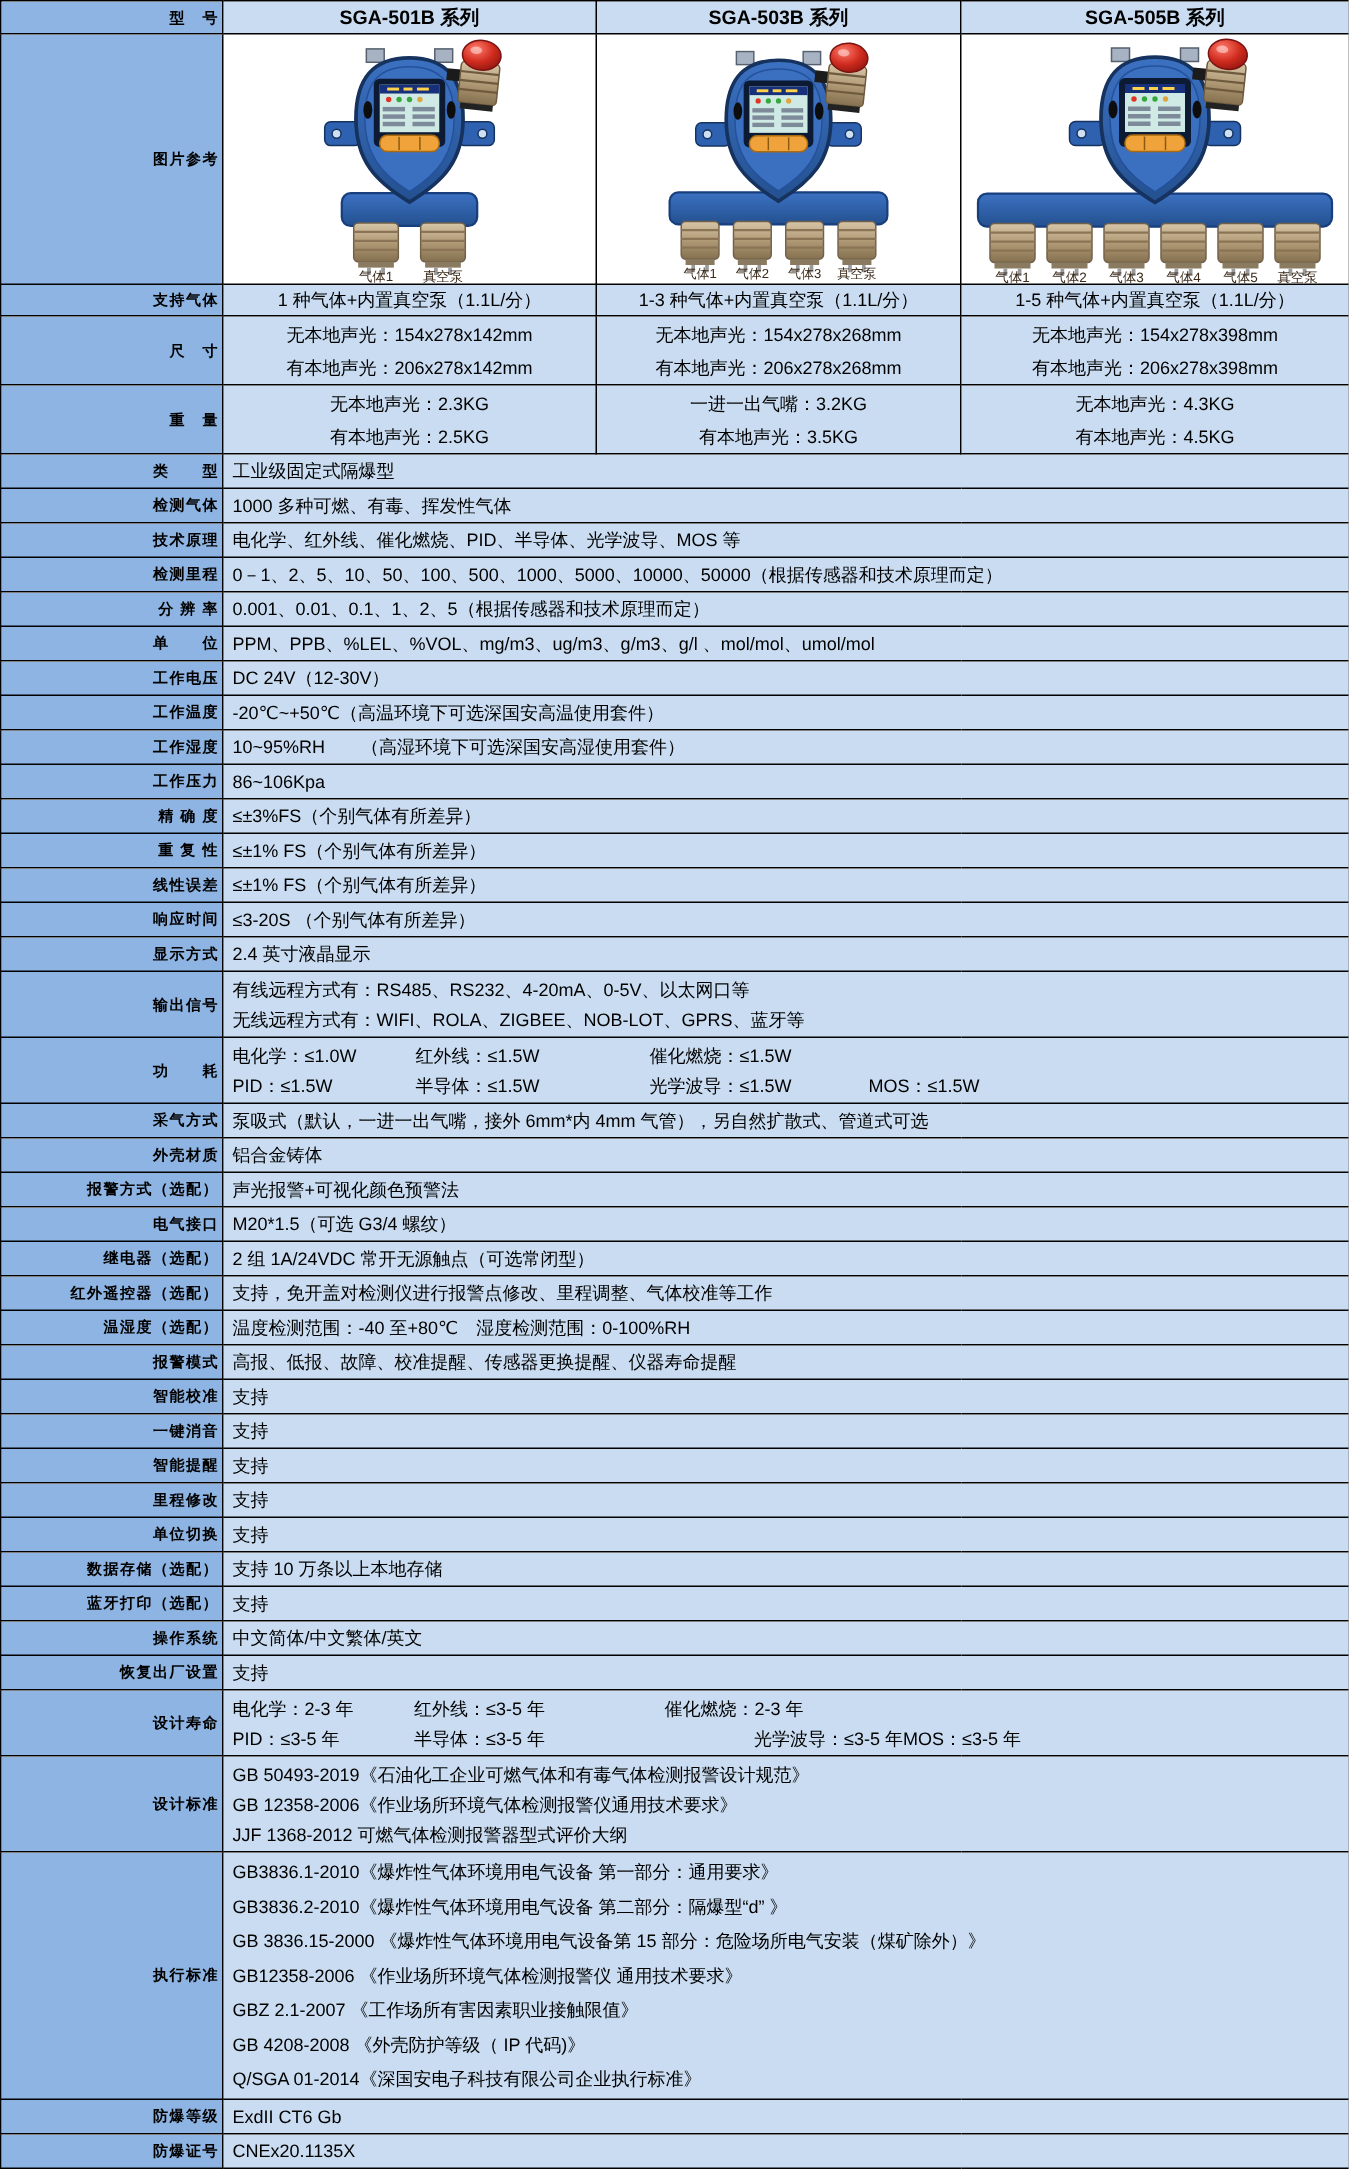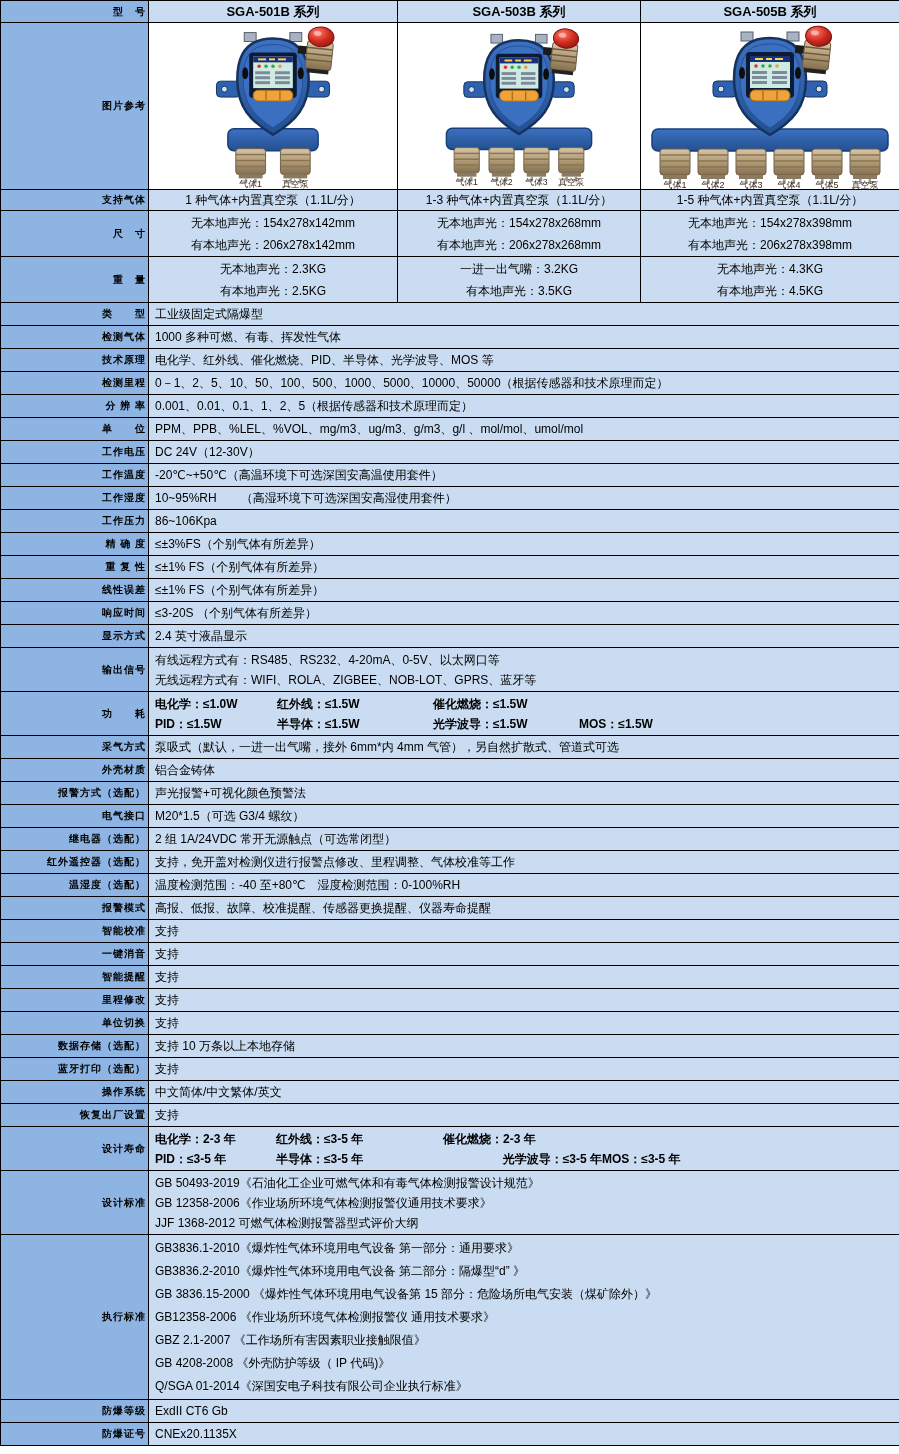--- a/index.html
+++ b/index.html
@@ -36,21 +36,21 @@
     padding:0;
     text-align:left;
     margin-top:42px;
   }
   td.merged{
     background:var(--value-bg,#C9DCF1);
     text-align:left;
     padding:1px 6px;
   }
   td.merged .line{white-space:nowrap;}
-  td.merged .seg{display:inline-block;white-space:nowrap;font-weight:bold;}
+  td.merged .seg{display:inline-block;white-space:nowrap;}
   .two-line div{line-height:22px;}
   svg{display:block;}
 </style>
 </head>
 <body>
 
 <svg width="0" height="0" style="position:absolute" aria-hidden="true">
   <defs>
     <linearGradient id="gBody" x1="0" y1="0" x2="0" y2="1">
       <stop offset="0" stop-color="#3C71C2"></stop>

